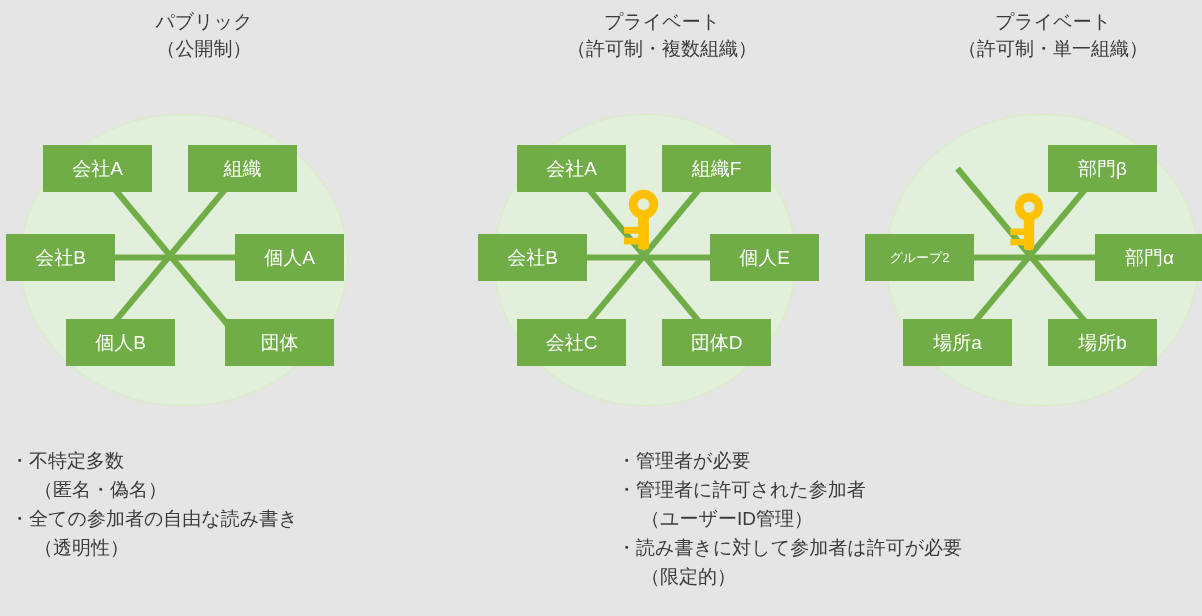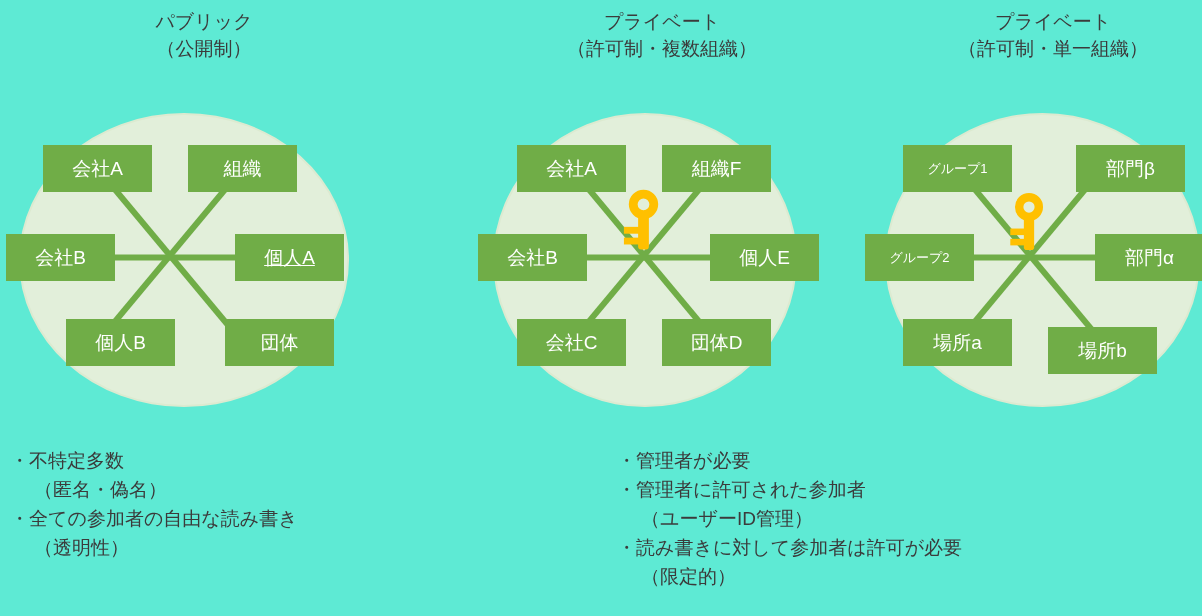--- a/index.html
+++ b/index.html
@@ -1,20 +1,20 @@
 <!DOCTYPE html>
 <html><head>
 <meta charset="utf-8">
 <style>
   html, body { margin: 0; padding: 0; background: #ffffff; }
   .canvas {
     position: relative;
     width: 1202px;
     height: 616px;
-    background: #5eead4;
+    background: #e5e5e5;
     font-family: "Liberation Sans", sans-serif;
     overflow: hidden;
   }
   .net-title {
     position: absolute;
     top: 8px;
     width: 320px;
     text-align: center;
     font-size: 19px;
     line-height: 27px;
@@ -97,37 +97,36 @@
     <div>（許可制・複数組織）</div>
   </div>
   <div class="net-title" style="left:893px;">
     <div>プライベート</div>
     <div>（許可制・単一組織）</div>
   </div>
 
   <div class="node" style="left:43px;  top:145px;">会社A</div>
   <div class="node" style="left:188px; top:145px;">組織</div>
   <div class="node" style="left:6px;   top:234px;">会社B</div>
-  <div class="node" style="left:235px; top:234px;text-decoration:underline;">個人A</div>
+  <div class="node" style="left:235px; top:234px;">個人A</div>
   <div class="node" style="left:38px;  top:319px;margin-left:28px;">個人B</div>
   <div class="node" style="left:188px; top:319px;margin-left:37px;">団体</div>
 
   <div class="node" style="left:517px; top:145px;">会社A</div>
   <div class="node" style="left:662px; top:145px;">組織F</div>
   <div class="node" style="left:478px; top:234px;">会社B</div>
   <div class="node" style="left:710px; top:234px;">個人E</div>
   <div class="node" style="left:517px; top:319px;">会社C</div>
   <div class="node" style="left:662px; top:319px;">団体D</div>
 
-  <div class="node small" style="left:903px;  top:145px;">グループ1</div>
-  <div class="node" style="left:1048px; top:145px;margin-left:28px;">部門β</div>
+  <div class="node" style="left:1048px; top:145px;">部門β</div>
   <div class="node small" style="left:865px;  top:234px;">グループ2</div>
   <div class="node" style="left:1095px; top:234px;">部門α</div>
   <div class="node" style="left:903px;  top:319px;">場所a</div>
-  <div class="node" style="left:1048px; top:327px;">場所b</div>
+  <div class="node" style="left:1048px; top:319px;">場所b</div>
 
   <svg class="key" style="left:620px; top:189px;" width="47" height="62" viewBox="0 0 48 62">
     <circle cx="24" cy="15" r="10.5" fill="none" stroke="#ffc000" stroke-width="9"></circle>
     <rect x="18.5" y="24" width="11" height="37" rx="3" fill="#ffc000"></rect>
     <rect x="4" y="38" width="16" height="7" fill="#ffc000"></rect>
     <rect x="4" y="49" width="16" height="7" fill="#ffc000"></rect>
   </svg>
   <svg class="key" style="left:1006px; top:193px;" width="46" height="58" viewBox="0 0 48 62">
     <circle cx="24" cy="15" r="10.5" fill="none" stroke="#ffc000" stroke-width="9"></circle>
     <rect x="18.5" y="24" width="11" height="37" rx="3" fill="#ffc000"></rect>

